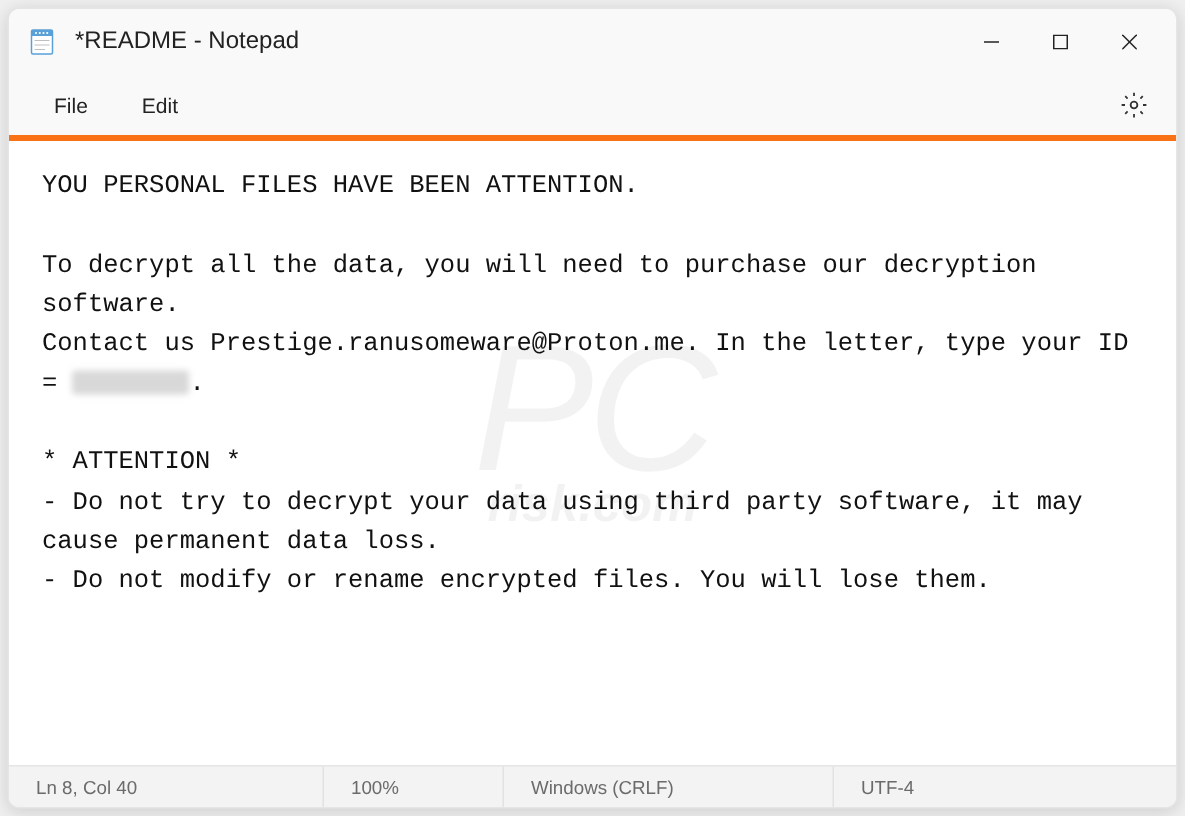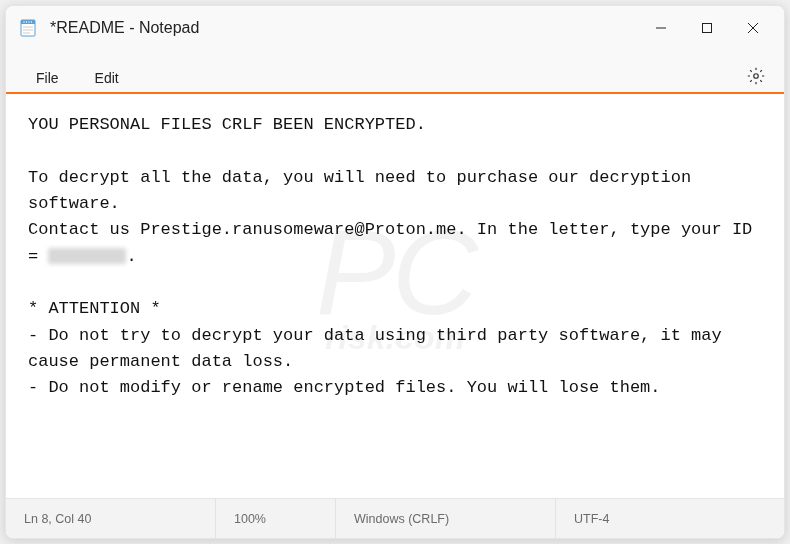--- a/index.html
+++ b/index.html
@@ -55,25 +55,25 @@
       width: 46px;
       height: 32px;
       display: flex;
       align-items: center;
       justify-content: center;
       cursor: pointer;
       color: #222;
     }
     .menubar {
       display: flex;
-      align-items: flex-end;
+      align-items: center;
       height: 44px;
       padding: 0 12px;
       background: #f9f9f9;
-      border-bottom: 2px solid #f97316;
+      border-bottom: 4px solid #f97316;
     }
     .menu-item {
       padding: 6px 18px;
       font-size: 14px;
       color: #222;
       cursor: pointer;
       border-radius: 4px;
     }
     .menu-spacer {
       flex: 1;
@@ -104,21 +104,21 @@
       width: 78px;
       height: 16px;
       background: #d8d8d8;
       filter: blur(2px);
       vertical-align: middle;
       border-radius: 2px;
     }
     .statusbar {
       display: flex;
       align-items: center;
-      height: 40px;
+      height: 28px;
       background: #f3f3f3;
       border-top: 1px solid #e5e5e5;
       font-size: 12.5px;
       color: #6b6b6b;
     }
     .status-cell {
       padding: 0 18px;
       border-right: 1px solid #e2e2e2;
       height: 100%;
       display: flex;
@@ -205,21 +205,21 @@
     <div class="menu-item">Edit</div>
     <div class="menu-spacer"></div>
     <div class="settings-icon">
       <svg width="18" height="18" viewBox="0 0 24 24" fill="none" stroke="#333" stroke-width="1.6">
         <circle cx="12" cy="12" r="3"></circle>
         <path d="M12 1v3M12 20v3M4.2 4.2l2.1 2.1M17.7 17.7l2.1 2.1M1 12h3M20 12h3M4.2 19.8l2.1-2.1M17.7 6.3l2.1-2.1"></path>
       </svg>
     </div>
   </div>
 
-  <div class="content"><span>YOU PERSONAL FILES CRLF BEEN ENCRYPTED.</span>
+  <div class="content"><span>YOU PERSONAL FILES HAVE BEEN ATTENTION.</span>
 <span></span>
 <span>To decrypt all the data, you will need to purchase our decryption software.</span>
 <span>Contact us Prestige.ranusomeware@Proton.me. In the letter, type your ID = </span><span class="redacted"></span><span>.</span>
 <span></span>
 <span>* ATTENTION *</span>
 <span>- Do not try to decrypt your data using third party software, it may cause permanent data loss.</span>
 <span>- Do not modify or rename encrypted files. You will lose them.</span></div>
 
   <div class="statusbar">
     <div class="status-cell">Ln 8, Col 40</div>

